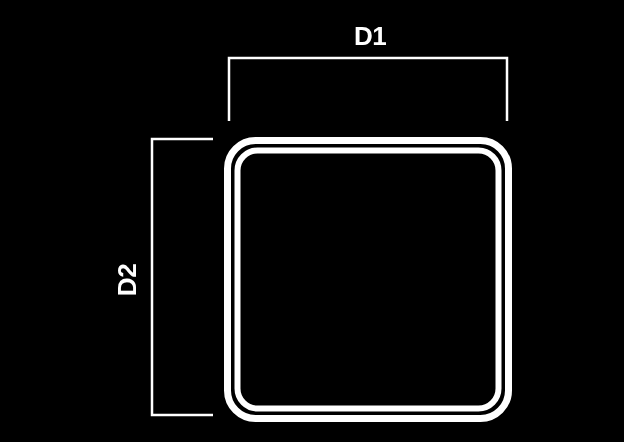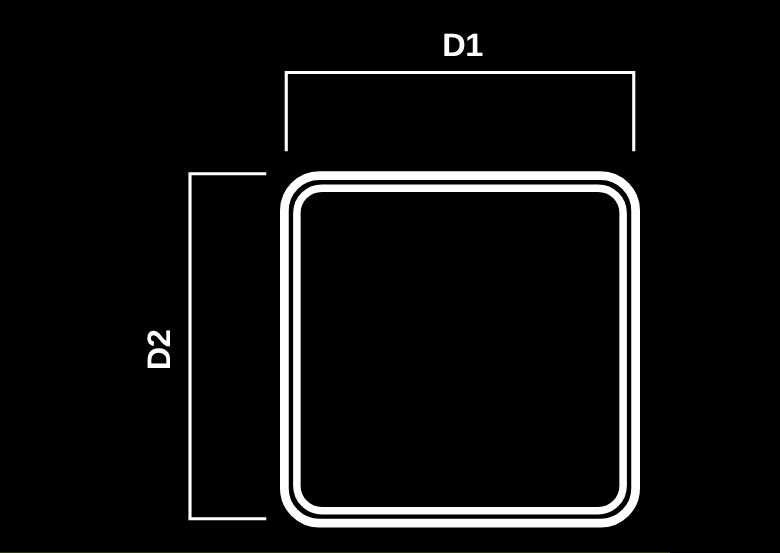--- a/index.html
+++ b/index.html
@@ -7,21 +7,21 @@
     padding: 0;
     width: 624px;
     height: 442px;
     overflow: hidden;
     background: #000000;
   }
   .canvas {
     position: relative;
     width: 536px;
     height: 442px;
-    background: #bef264;
+    background: #22c55e;
   }
   svg {
     display: block;
   }
   .dim-line {
     fill: none;
     stroke-width: 2.5;
     stroke-linecap: butt;
     stroke-linejoin: miter;
   }

